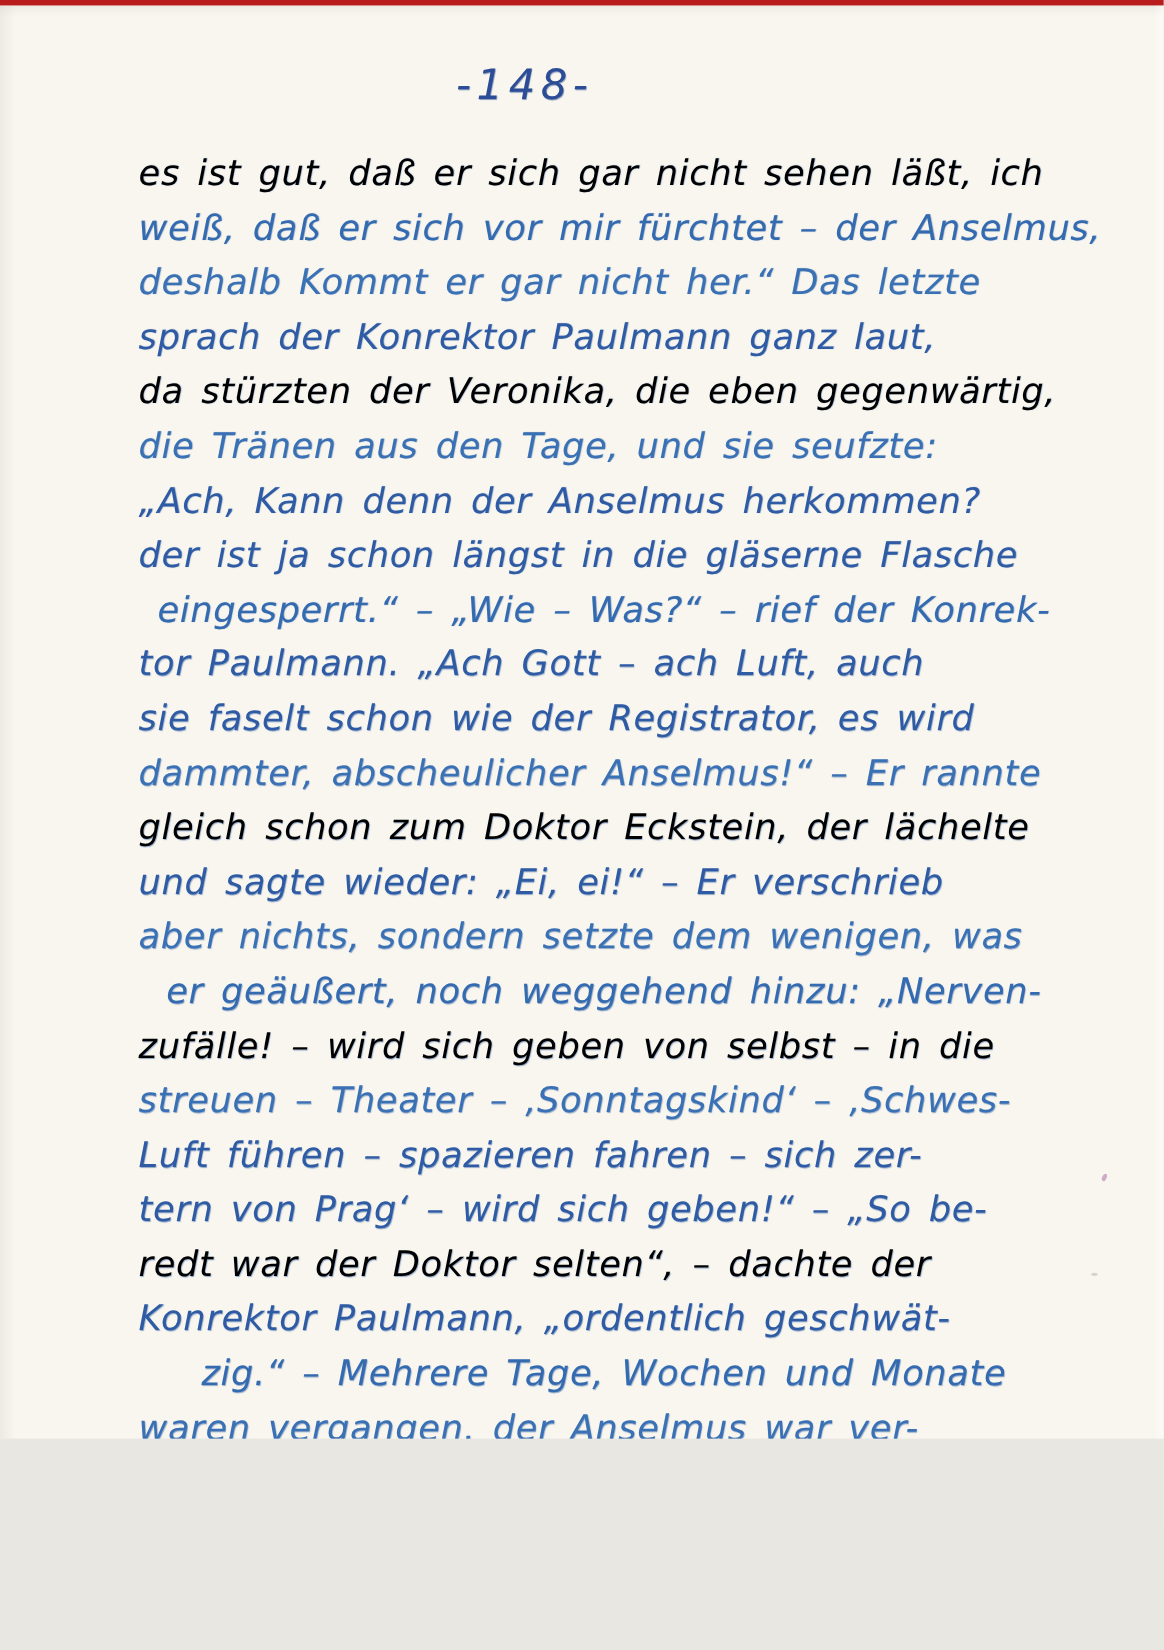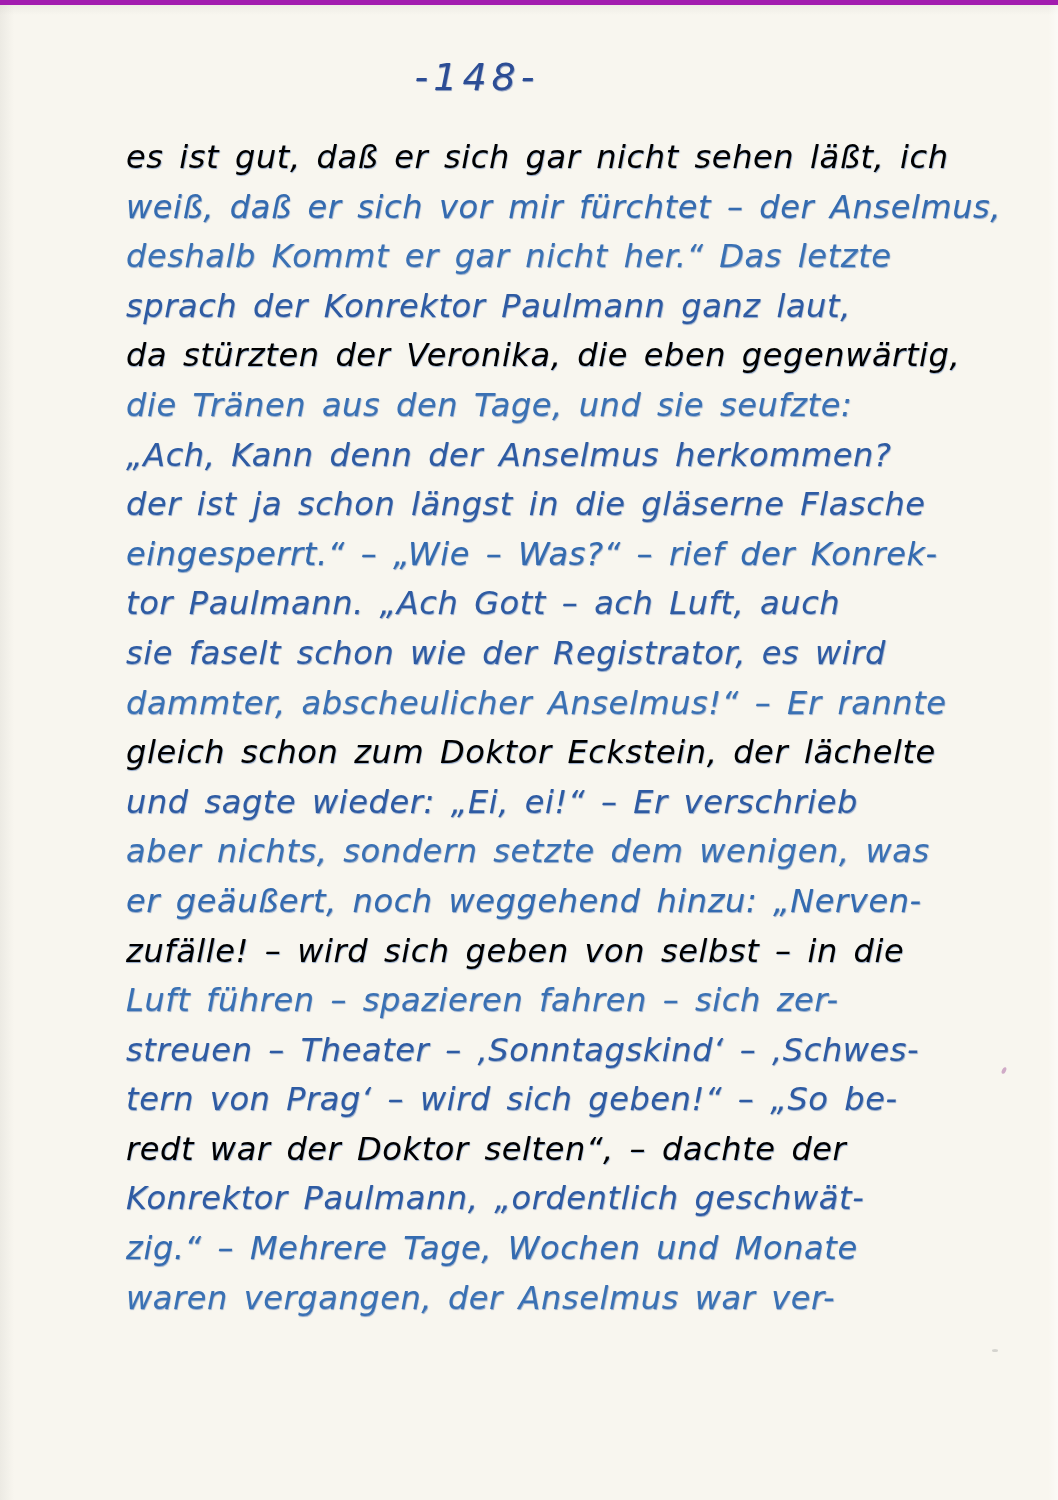--- a/index.html
+++ b/index.html
@@ -4,24 +4,24 @@
 <style>
   html, body {
     margin: 0;
     padding: 0;
     background: #e9e7e2;
     font-family: "DejaVu Sans", sans-serif;
   }
   .paper {
     position: relative;
     width: 1058px;
-    height: 1500px;
+    height: 1308px;
     margin: 0 auto;
     background: var(--paper, #f8f6ef);
-    border-top: 5px solid #a21caf;
+    border-top: 5px solid #b91c1c;
     box-sizing: border-box;
     overflow: hidden;
   }
   
   .paper::before {
     content: "";
     position: absolute;
     inset: 0;
     pointer-events: none;
     background:
@@ -49,21 +49,21 @@
     line-height: 49.6px;
     letter-spacing: 0.6px;
     word-spacing: 5px;
     color: var(--ink, #2e5ba3);
     text-shadow: 0.6px 0.6px 0.9px rgba(46,91,163,0.5);
     white-space: nowrap;
   }
   
   .line:nth-child(3n)   { color: #3a71b4; }
   .line:nth-child(4n+1) { color: #000000; }
-  .line:nth-child(7n+2) { color: #346bb0; }
+  .line:nth-child(7n+2) { color: #346bb0; text-align: center; }
   
   .speck {
     position: absolute;
     border-radius: 50%;
     pointer-events: none;
   }
   .speck-1 { width: 4px; height: 7px; background: rgba(160,80,150,0.45); right: 52px; top: 1062px; transform: rotate(25deg); }
   .speck-2 { width: 6px; height: 3px; background: rgba(150,150,150,0.35); right: 60px; bottom: 148px; }
 </style>
 </head>
@@ -82,22 +82,22 @@
     <div class="line">der ist ja schon längst in die gläserne Flasche</div>
     <div class="line">eingesperrt.“ – „Wie – Was?“ – rief der Konrek-</div>
     <div class="line">tor Paulmann. „Ach Gott – ach Luft, auch</div>
     <div class="line">sie faselt schon wie der Registrator, es wird</div>
     <div class="line">dammter, abscheulicher Anselmus!“ – Er rannte</div>
     <div class="line">gleich schon zum Doktor Eckstein, der lächelte</div>
     <div class="line">und sagte wieder: „Ei, ei!“ – Er verschrieb</div>
     <div class="line">aber nichts, sondern setzte dem wenigen, was</div>
     <div class="line">er geäußert, noch weggehend hinzu: „Nerven-</div>
     <div class="line">zufälle! – wird sich geben von selbst – in die</div>
+    <div class="line">streuen – Theater – ‚Sonntagskind‘ – ‚Schwes-</div>
     <div class="line">Luft führen – spazieren fahren – sich zer-</div>
-    <div class="line">streuen – Theater – ‚Sonntagskind‘ – ‚Schwes-</div>
     <div class="line">tern von Prag‘ – wird sich geben!“ – „So be-</div>
     <div class="line">redt war der Doktor selten“, – dachte der</div>
     <div class="line">Konrektor Paulmann, „ordentlich geschwät-</div>
     <div class="line">zig.“ – Mehrere Tage, Wochen und Monate</div>
     <div class="line">waren vergangen, der Anselmus war ver-</div>
   </div>
   <div class="speck speck-1"></div>
   <div class="speck speck-2"></div>
 </div>
 

